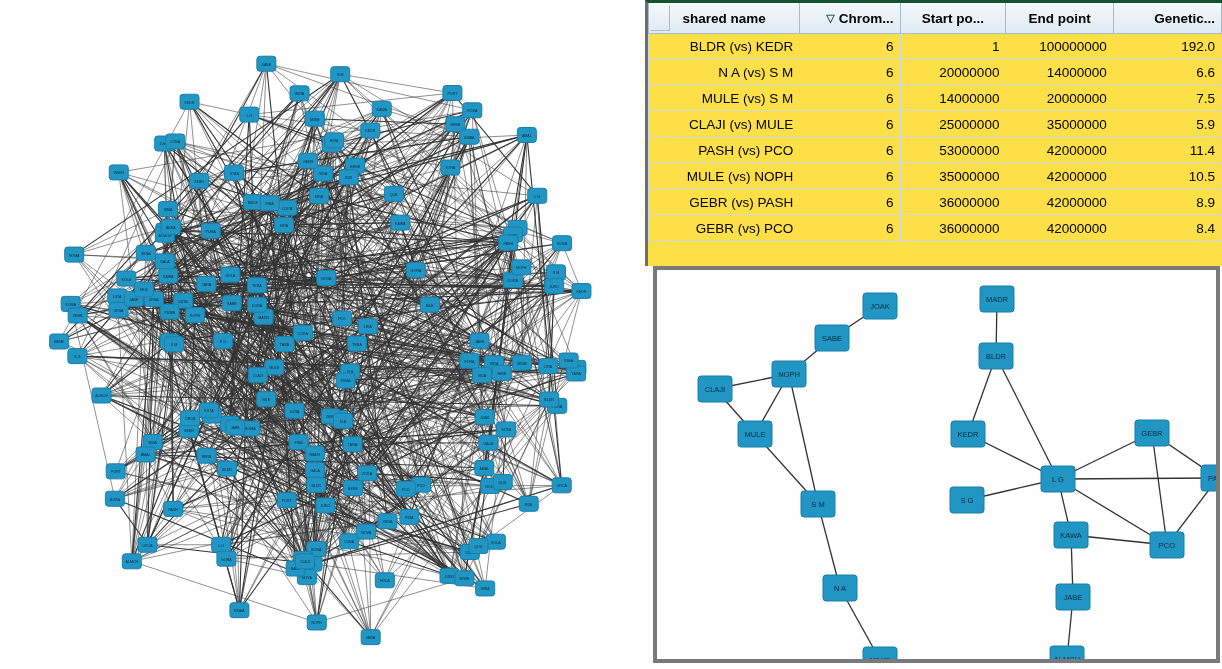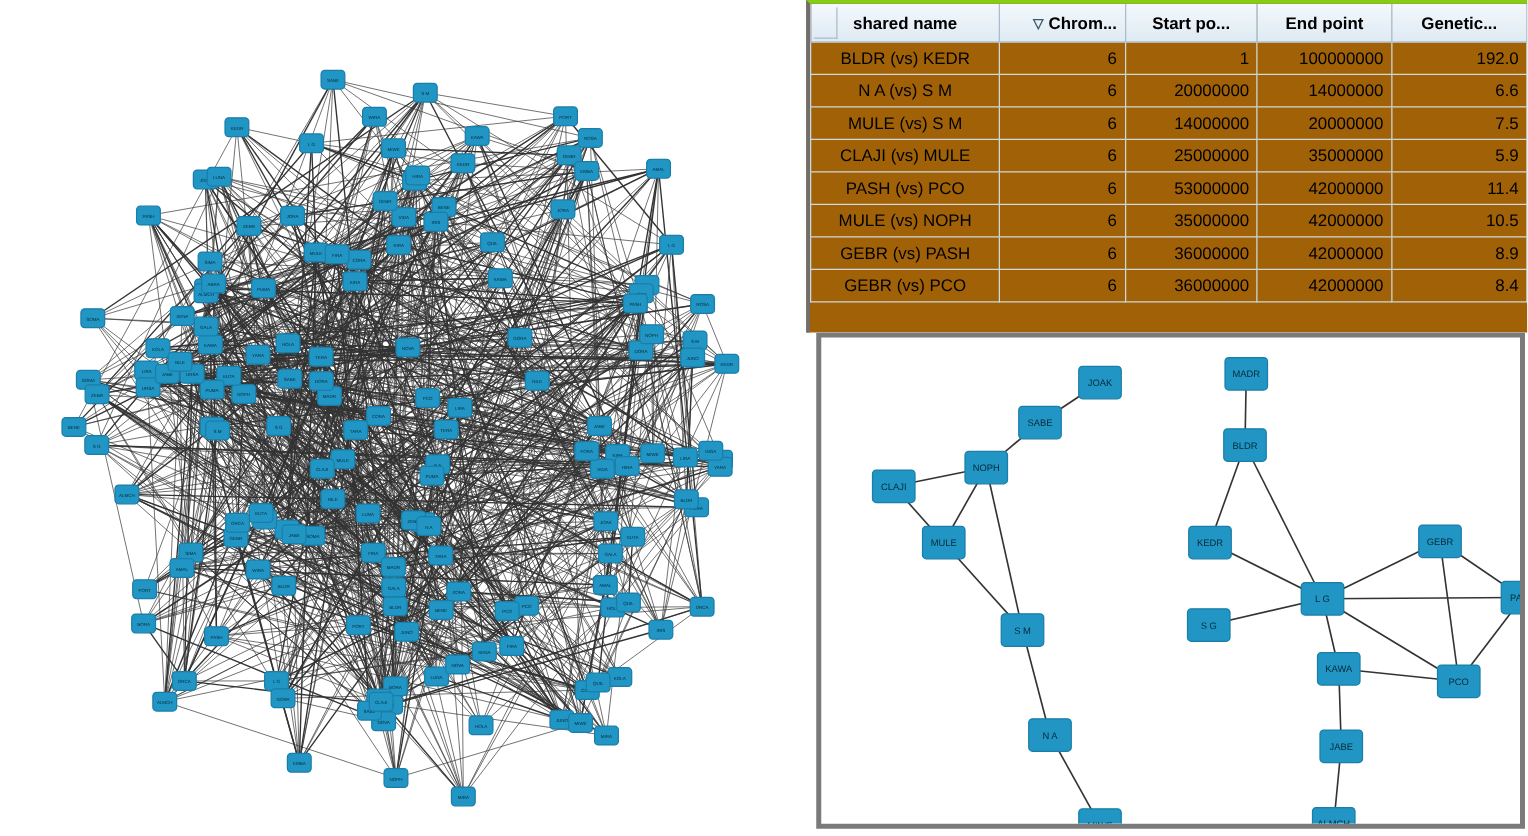--- a/index.html
+++ b/index.html
@@ -32,23 +32,23 @@
     left: 645px; top: 0;
     width: 577px; height: 669px;
   }
 
   
   #table-panel {
     position: absolute;
     left: 0; top: 0;
     width: 577px;
     height: 266px;
-    background: #a16207;
+    background: #fde047;
     border-left: 3px solid #6e6e6e;
-    border-top: 3px solid #84cc16;
+    border-top: 3px solid #14532d;
     box-sizing: border-box;
     overflow: hidden;
   }
   table.data-table {
     border-collapse: collapse;
     width: 100%;
     font-size: 13.5px;
     color: #000;
   }
   table.data-table th {
@@ -59,28 +59,28 @@
     font-size: 13.5px;
     padding: 4px 6px;
     height: 22px;
     white-space: nowrap;
     text-align: center;
   }
   table.data-table th.th-name { width: 152px; }
   table.data-table th.th-chrom { width: 96px; text-align: right; }
   table.data-table th.th-start { width: 106px; text-align: center; }
   table.data-table th.th-end { width: 106px; }
-  table.data-table th.th-gen { width: 110px; }
+  table.data-table th.th-gen { width: 110px; text-align: right; }
   table.data-table td {
     border: 1px solid #cfd8de;
     padding: 2px 6px;
     height: 21px;
     white-space: nowrap;
   }
-  td.c-name { text-align: center; }
+  td.c-name { text-align: right; }
   td.c-num { text-align: right; }
   .filter-glyph {
     display: inline-block;
     margin-right: 4px;
     color: #3a5a72;
     font-size: 11px;
     vertical-align: middle;
   }
   .corner-cell {
     position: absolute;

